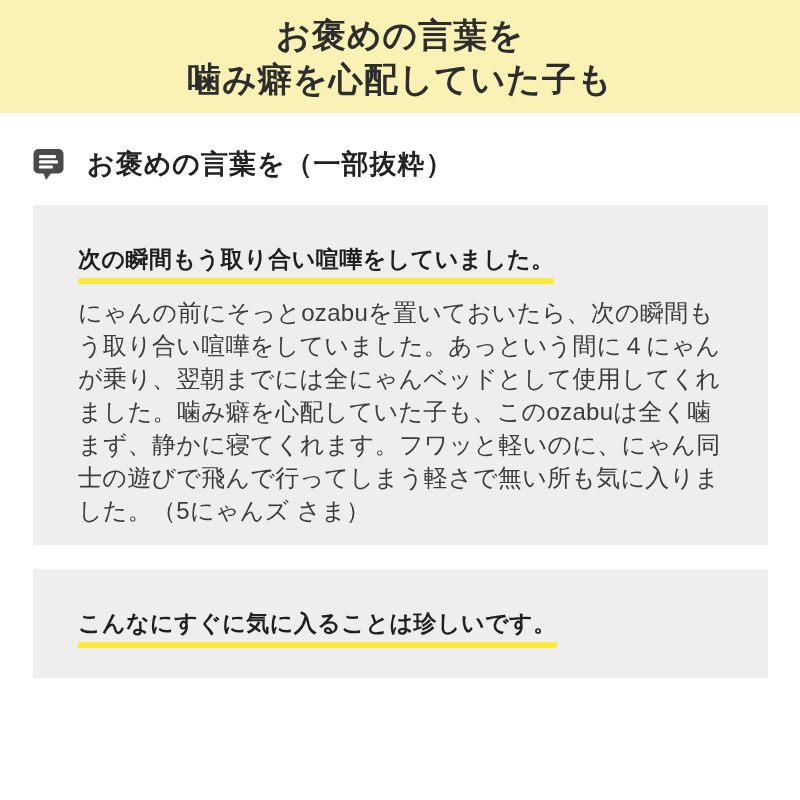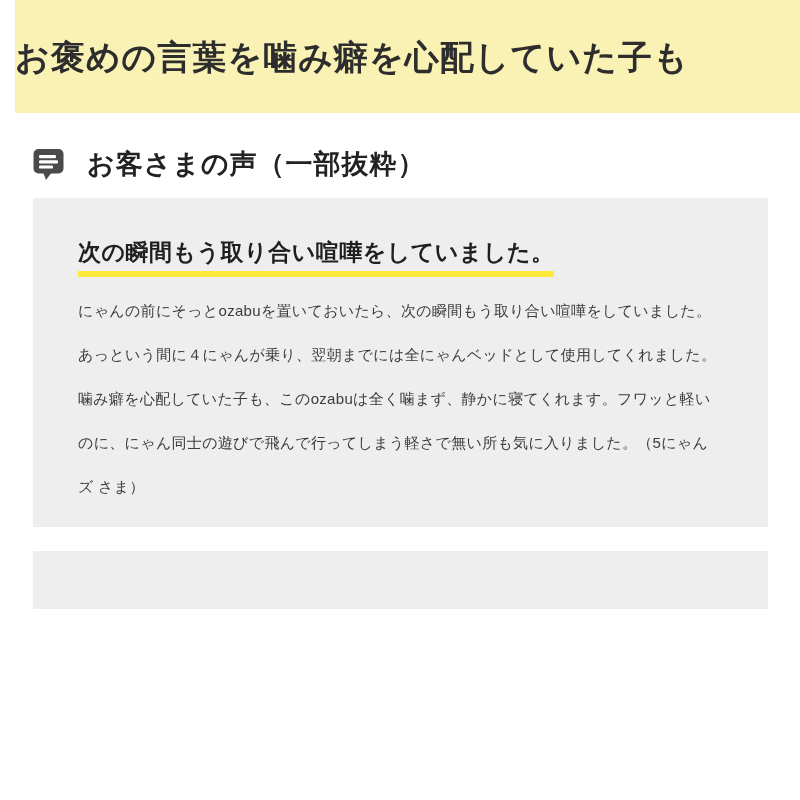--- a/index.html
+++ b/index.html
@@ -13,23 +13,23 @@
     width: 800px;
     height: 800px;
     background: #ffffff;
     overflow: hidden;
   }
   
   .banner {
     height: 113px;
     background: #f9f2b4;
     display: flex;
-    justify-content: flex-start;
+    flex-direction: column;
+    justify-content: center;
     align-items: center;
-    margin-left: 15px;
   }
   .banner-line {
     font-size: 34px;
     font-weight: bold;
     color: #2d2d2d;
     line-height: 44px;
     letter-spacing: 1px;
     text-align: center;
   }
   
@@ -48,41 +48,41 @@
   .section-title {
     font-size: 27px;
     font-weight: bold;
     color: #222222;
     letter-spacing: 1px;
     white-space: nowrap;
   }
   
   .card {
     background: #eeeeee;
-    margin: 18px 32px 0 33px;
+    margin: 25px 32px 0 33px;
     padding: 40px 45px 18px 45px;
   }
   .card + .card {
     margin-top: 24px;
   }
   .card-headline {
     display: inline-block;
     font-size: 23px;
     font-weight: bold;
     color: #1f1f1f;
     letter-spacing: 0.5px;
     line-height: 1.25;
     border-bottom: 6px solid #ffe83d;
     padding-bottom: 4px;
     margin: 0 0 12px 0;
   }
   .card-body {
-    font-size: 15px;
+    font-size: 24px;
     color: #3c3c3c;
-    line-height: 44px;
+    line-height: 33px;
     letter-spacing: 0.3px;
     white-space: pre-line;
     margin: 0;
   }
 </style>
 </head>
 <body>
 
 <div class="page">
 
@@ -94,24 +94,25 @@
   <div class="section-header">
     <span class="bubble-icon">
       <svg width="31" height="32" viewBox="0 0 31 32" xmlns="http://www.w3.org/2000/svg">
         <rect x="0.5" y="1" width="30" height="24.5" rx="5" fill="#4a4a4a"></rect>
         <polygon points="10,24 19,24 13,32" fill="#4a4a4a"></polygon>
         <rect x="6" y="7" width="17" height="3.2" rx="1.2" fill="#ffffff"></rect>
         <rect x="6" y="12.2" width="19" height="3.2" rx="1.2" fill="#ffffff"></rect>
         <rect x="6" y="17.4" width="14" height="3.2" rx="1.2" fill="#ffffff"></rect>
       </svg>
     </span>
-    <span class="section-title">お客さまの声（一部抜粋）</span>
+    <span class="section-title">お褒めの言葉を（一部抜粋）</span>
   </div>
 
   <div class="card">
     <h3 class="card-headline">次の瞬間もう取り合い喧嘩をしていました。</h3>
     <p class="card-body">にゃんの前にそっとozabuを置いておいたら、次の瞬間もう取り合い喧嘩をしていました。あっという間に４にゃんが乗り、翌朝までには全にゃんベッドとして使用してくれました。噛み癖を心配していた子も、このozabuは全く噛まず、静かに寝てくれます。フワッと軽いのに、にゃん同士の遊びで飛んで行ってしまう軽さで無い所も気に入りました。（5にゃんズ さま）</p>
   </div>
 
   <div class="card">
+    <h3 class="card-headline">こんなにすぐに気に入ることは珍しいです。</h3>
   </div>
 
 </div>
 
 </body></html>

